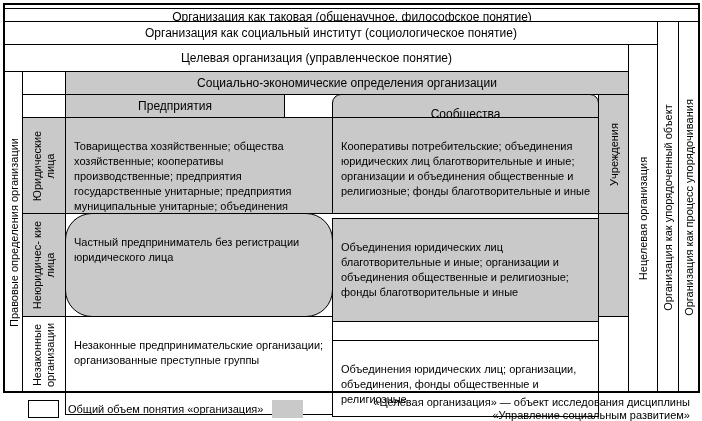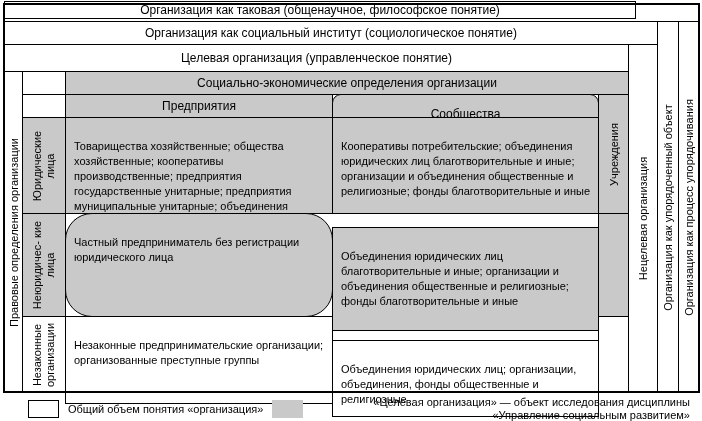--- a/index.html
+++ b/index.html
@@ -34,21 +34,21 @@
   .swatch { position:absolute; box-sizing:border-box; width:31px; height:18px; }
   .swatch.white { border:1px solid var(--bd); background:#fff; }
   .swatch.grayfill { background:var(--gray); }
   .leg-label { position:absolute; font-size:11px; line-height:13px; }
 </style>
 </head>
 <body>
 
 <div id="stage">
 
-  <div class="cell hc lvl" style="left:4px;top:1px;width:632px;height:18px;">Организация как таковая (общенаучное, философское понятие)</div>
+  <div class="cell hc lvl" style="left:4px;top:8px;width:696px;height:18px;">Организация как таковая (общенаучное, философское понятие)</div>
 
   <div class="cell hc lvl" style="left:4px;top:21px;width:654px;height:24px;">Организация как социальный институт (социологическое понятие)</div>
 
   <div class="cell hc lvl" style="left:4px;top:44px;width:625px;height:28px;">Целевая организация (управленческое понятие)</div>
 
   <div class="cell v" style="left:678px;top:21px;width:22px;height:372px;">
     <span class="vtext" style="width:360px;">Организация как процесс упорядочивания</span>
   </div>
 
   <div class="cell v" style="left:657px;top:21px;width:22px;height:372px;">
@@ -60,21 +60,21 @@
   </div>
 
   <div class="cell v" style="left:4px;top:71px;width:19px;height:322px;">
     <span class="vtext" style="width:310px;">Правовые определения организации</span>
   </div>
 
   <div class="cell" style="left:22px;top:71px;width:44px;height:24px;"></div>
 
   <div class="cell hc lvl gray" style="left:65px;top:71px;width:564px;height:24px;">Социально-экономические определения организации</div>
 
-  <div class="cell hc lvl gray" style="left:65px;top:94px;width:268px;height:24px;">Предприятия</div>
+  <div class="cell hc lvl gray" style="left:65px;top:94px;width:220px;height:24px;">Предприятия</div>
 
   <div class="cell hc lvl gray" style="left:332px;top:94px;width:267px;height:40px;border-radius:9px;">Сообщества</div>
 
   <div class="cell v gray" style="left:598px;top:94px;width:31px;height:120px;">
     <span class="vtext" style="width:110px;">Учреждения</span>
   </div>
   <div class="cell gray" style="left:598px;top:213px;width:31px;height:104px;"></div>
   <div class="cell" style="left:598px;top:316px;width:31px;height:77px;"></div>
 
   <div class="cell v gray" style="left:22px;top:117px;width:44px;height:97px;">
@@ -88,23 +88,23 @@
   <div class="cell v" style="left:22px;top:316px;width:44px;height:77px;">
     <span class="vtext" style="width:72px;">Незаконные организации</span>
   </div>
 
   <div class="cell body gray" style="left:65px;top:117px;width:268px;height:97px;">Товарищества хозяйственные; общества хозяйственные; кооперативы производственные; предприятия государственные унитарные; предприятия муниципальные унитарные; объединения юридических лиц</div>
 
   <div class="cell body gray" style="left:332px;top:117px;width:267px;height:97px;">Кооперативы потребительские; объединения юридических лиц благотворительные и иные; организации и объединения общественные и религиозные; фонды благотворительные и иные</div>
 
   <div class="cell body gray" style="left:65px;top:213px;width:268px;height:104px;border-radius:27px;">Частный предприниматель без регистрации юридического лица</div>
 
-  <div class="cell body gray" style="left:332px;top:227px;width:267px;height:104px;">Объединения юридических лиц благотворительные и иные; организации и объединения общественные и религиозные; фонды благотворительные и иные</div>
+  <div class="cell body gray" style="left:332px;top:218px;width:267px;height:104px;">Объединения юридических лиц благотворительные и иные; организации и объединения общественные и религиозные; фонды благотворительные и иные</div>
 
-  <div class="cell body" style="left:65px;top:316px;width:268px;height:88px;">Незаконные предпринимательские организации; организованные преступные группы</div>
+  <div class="cell body" style="left:65px;top:316px;width:268px;height:99px;">Незаконные предпринимательские организации; организованные преступные группы</div>
 
   <div class="cell body" style="left:332px;top:316px;width:267px;height:77px;margin-top:24px;">Объединения юридических лиц; организации, объединения, фонды общественные и религиозные</div>
 
   <div id="frame"></div>
 
   <div class="swatch white" style="left:28px;top:400px;"></div>
   <div class="leg-label" style="left:68px;top:403px;width:220px;">Общий объем понятия «организация»</div>
 
   <div class="swatch grayfill" style="left:272px;top:400px;"></div>
   <div class="leg-label" style="left:308px;top:396px;width:382px;text-align:right;">«Целевая организация» — объект исследования дисциплины «Управление социальным развитием»</div>

